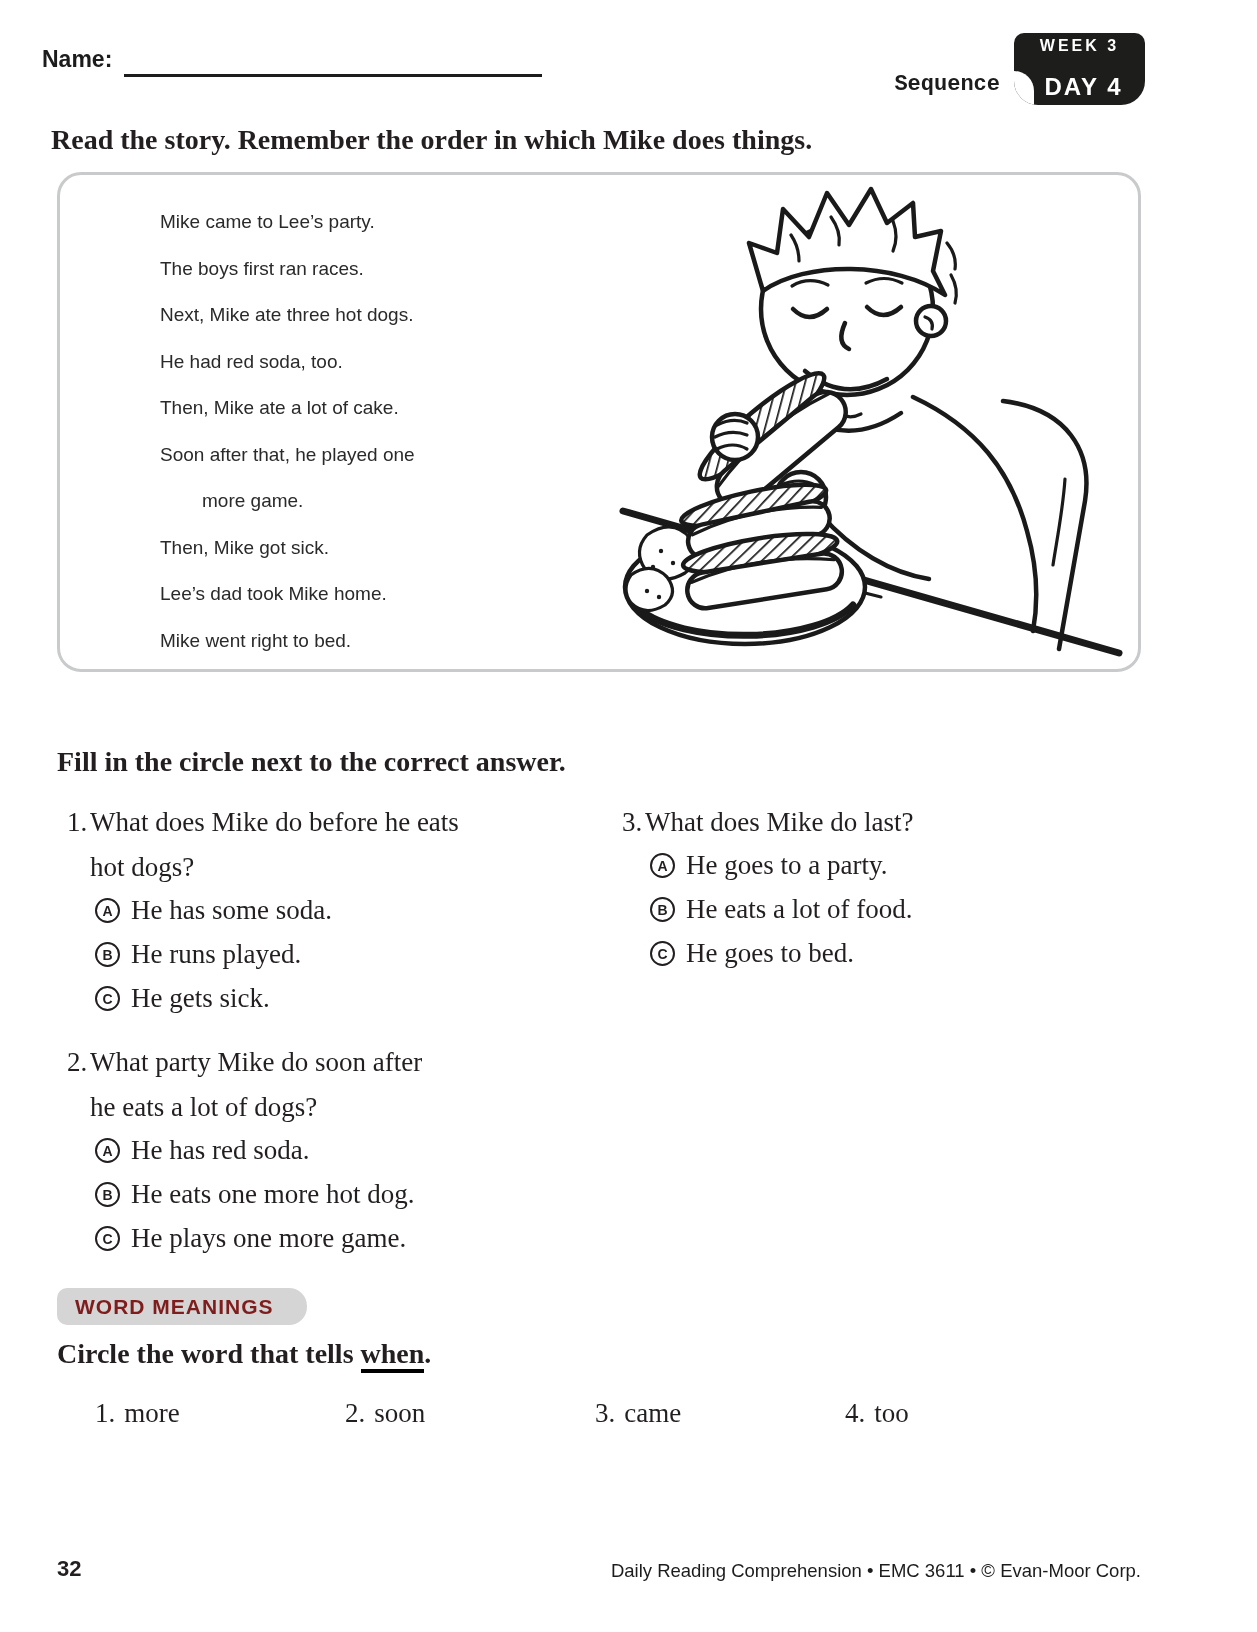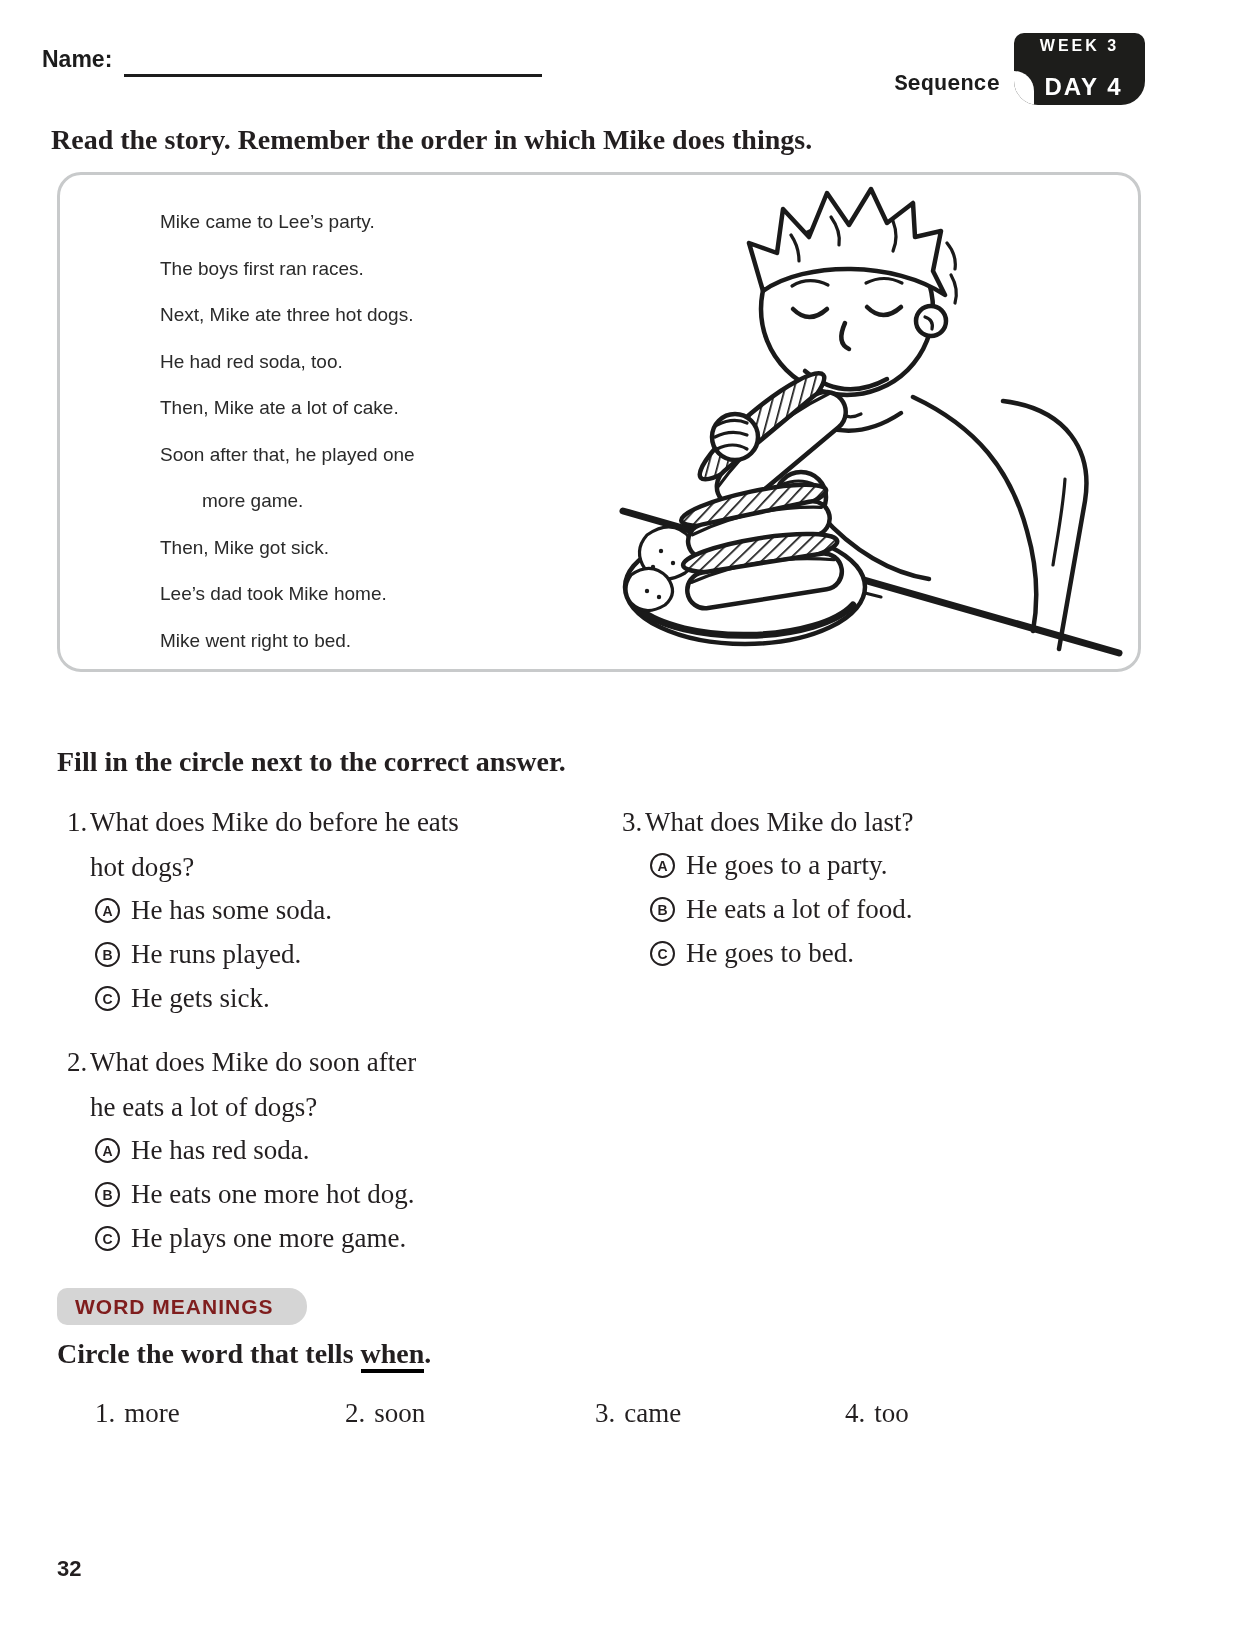--- a/index.html
+++ b/index.html
@@ -227,21 +227,21 @@
             <span class="bubble">C</span>
             <span class="opt-text">He gets sick.</span>
           </div>
         </div>
       </div>
 
       <div class="q-block">
         <div class="q-row">
           <div class="q-num">2.</div>
           <div class="q-lines">
-            <div>What does Mike do soon after</div>
+            <div>What party Mike do soon after</div>
             <div>he eats a lot of dogs?</div>
           </div>
         </div>
         <div class="q-options">
           <div class="opt-row">
             <span class="bubble">A</span>
             <span class="opt-text">He has red soda.</span>
           </div>
           <div class="opt-row">
             <span class="bubble">B</span>
@@ -300,14 +300,15 @@
       <span class="word-num">3.</span>
       <span>came</span>
     </div>
     <div class="word-item">
       <span class="word-num">4.</span>
       <span>too</span>
     </div>
   </div>
 
   <div class="footer-page">32</div>
+  <div class="footer-credit">Daily Reading Comprehension • EMC 3611 • © Evan-Moor Corp.</div>
 
 </div>
 
 </body></html>

